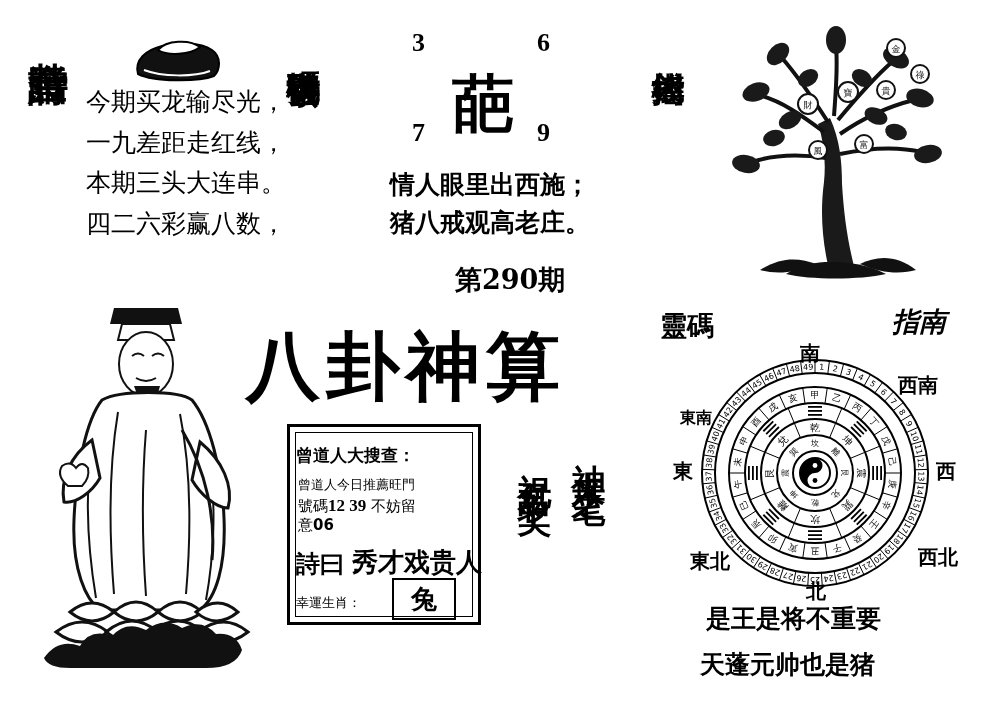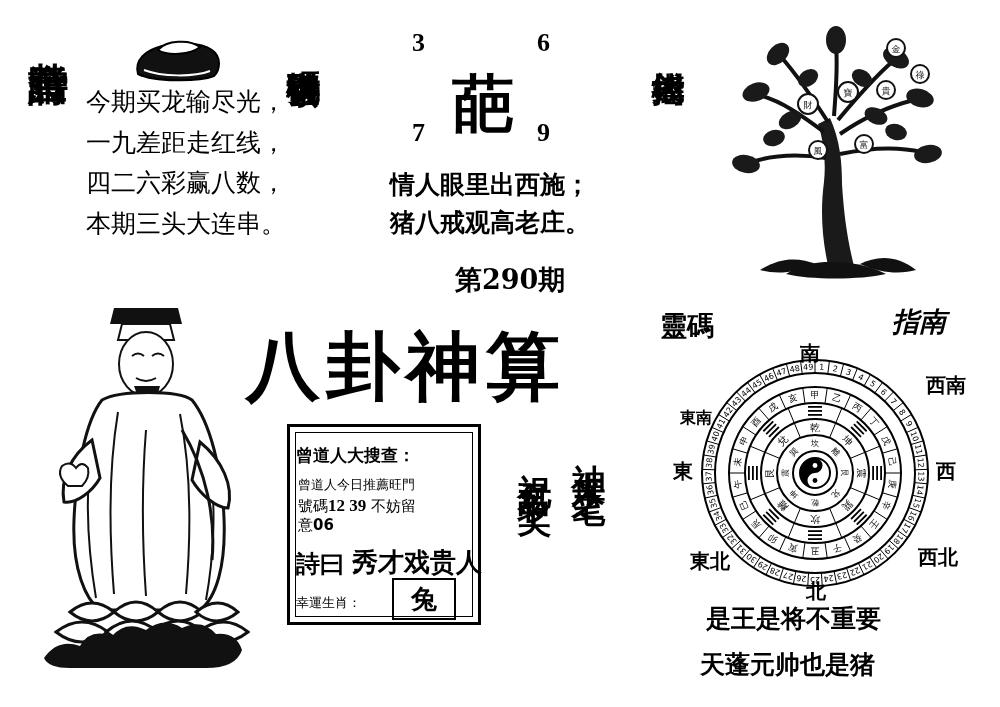--- a/index.html
+++ b/index.html
@@ -145,21 +145,21 @@
   }
 
   
   #lingma { left: 660px; top: 308px; font-size: 27px; font-weight: bold; }
   #zhinan { left: 892px; top: 304px; font-size: 27px; font-weight: bold; font-style: italic; }
   #dir-n  { left: 800px; top: 340px; font-size: 20px; font-weight: bold; }
   #dir-s  { left: 806px; top: 578px; font-size: 20px; font-weight: bold; }
   #dir-e  { left: 673px; top: 458px; font-size: 20px; font-weight: bold; }
   #dir-w  { left: 936px; top: 458px; font-size: 20px; font-weight: bold; }
   #dir-se { left: 680px; top: 372px; font-size: 16px; font-weight: bold; margin-top: 36px; }
-  #dir-sw { left: 898px; top: 372px; font-size: 20px; font-weight: bold; margin-left: 28px; }
+  #dir-sw { left: 898px; top: 372px; font-size: 20px; font-weight: bold; }
   #dir-ne { left: 690px; top: 548px; font-size: 20px; font-weight: bold; }
   #dir-nw { left: 902px; top: 544px; font-size: 20px; font-weight: bold; margin-left: 16px; }
   #compass { left: 700px; top: 358px; width: 230px; height: 230px; }
 
   
   #bot-l1 { left: 706px; top: 602px; font-size: 25px; font-weight: bold; white-space: nowrap; }
   #bot-l2 { left: 700px; top: 648px; font-size: 25px; font-weight: bold; white-space: nowrap; }
 
   svg { display: block; }
 </style>
@@ -174,22 +174,22 @@
     <svg width="96" height="54" viewBox="0 0 96 54">
       <path d="M10 44 C6 30 18 20 34 16 C50 12 72 12 84 20 C94 27 92 40 86 46 C70 52 26 52 10 44 Z" fill="#111" stroke="#000" stroke-width="2"></path>
       <path d="M30 20 C38 10 62 9 72 17 C62 25 40 26 30 20 Z" fill="#fff" stroke="#000" stroke-width="2"></path>
       <path d="M16 40 C34 47 66 47 82 41" fill="none" stroke="#fff" stroke-width="2"></path>
     </svg>
   </div>
 
   <div class="abs cn bold" id="tl-lines">
     <div>今期买龙输尽光，</div>
     <div>一九差距走红线，</div>
+    <div>本期三头大连串。</div>
     <div>四二六彩赢八数，</div>
-    <div>本期三头大连串。</div>
   </div>
 
   <div class="abs cn vert" id="tl-right-vert">猜碼玄機字</div>
 
   <div class="abs cn" id="num-3">3</div>
   <div class="abs cn" id="num-6">6</div>
   <div class="abs cn" id="num-7">7</div>
   <div class="abs cn" id="num-9">9</div>
   <div class="abs cn" id="riddle-char">葩</div>
   <div class="abs cn" id="riddle-l1">情人眼里出西施；</div>

